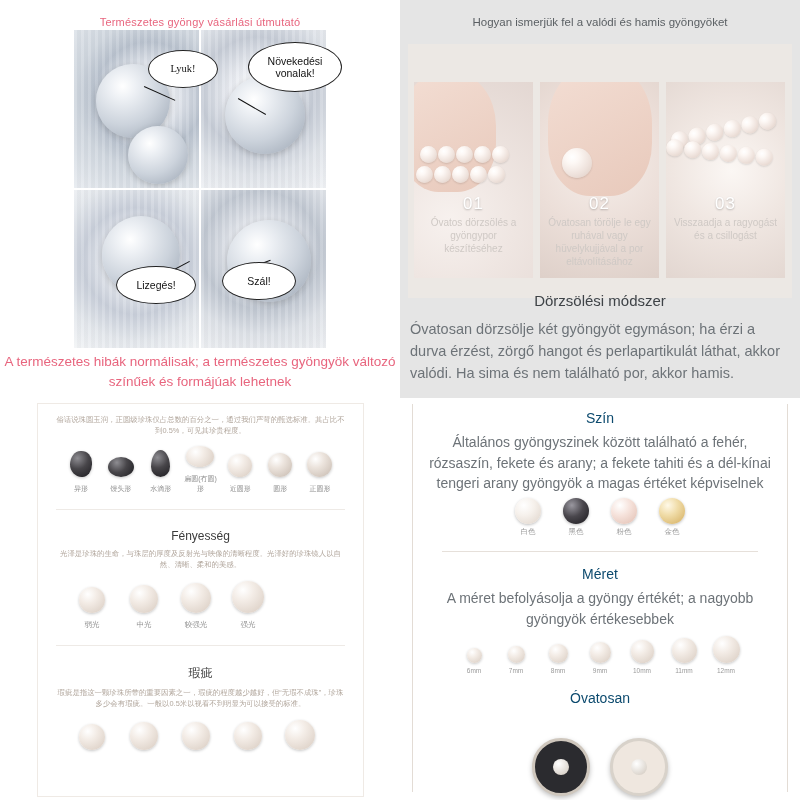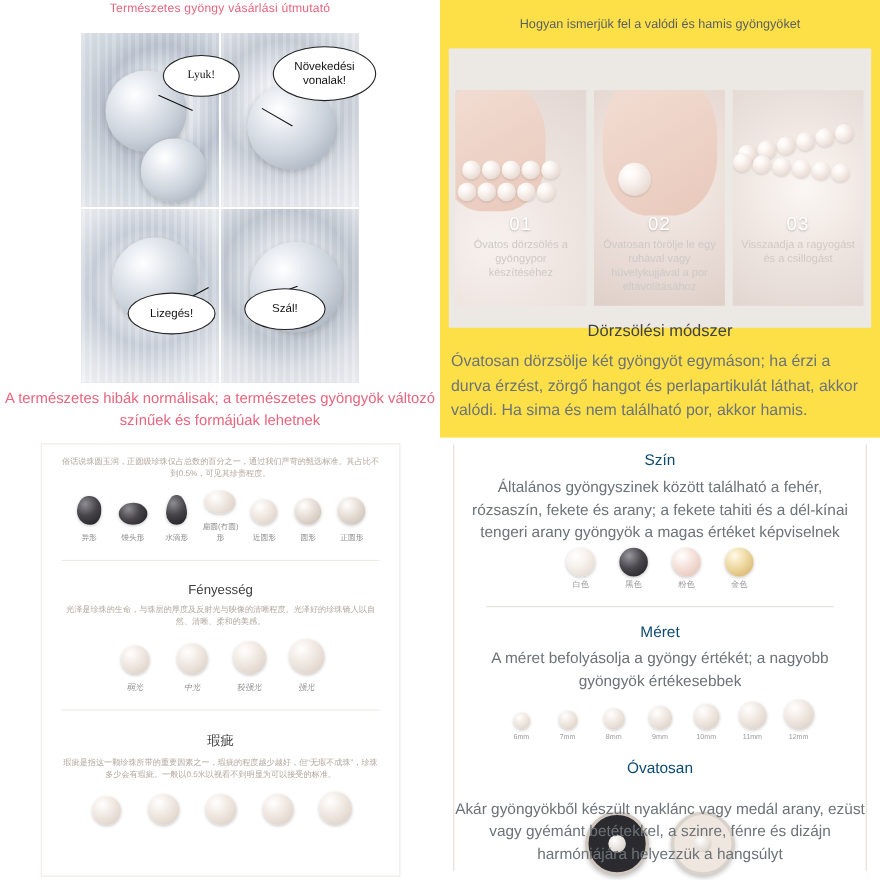--- a/index.html
+++ b/index.html
@@ -19,30 +19,30 @@
     width: 800px;
     height: 800px;
   }
 
   
   .quad {
     position: absolute;
     overflow: hidden;
   }
   #tl { left: 0;   top: 0;   width: 400px; height: 398px; background: #ffffff; }
-  #tr { left: 400px; top: 0; width: 400px; height: 398px; background: #fde047; }
+  #tr { left: 400px; top: 0; width: 400px; height: 398px; background: #e5e5e5; }
   #bl { left: 0;   top: 398px; width: 400px; height: 402px; background: #ffffff; }
   #br { left: 400px; top: 398px; width: 400px; height: 402px; background: #ffffff; }
 
   
   .tl-title {
     text-align: center;
     color: #e8657e;
     font-size: 11px;
-    padding-top: 2px;
+    padding-top: 16px;
     letter-spacing: .2px;
   }
   .tl-grid {
     position: absolute;
     left: 74px;
     top: 30px;
     width: 252px;
     height: 318px;
     display: grid;
     grid-template-columns: 1fr 1fr;
@@ -242,24 +242,23 @@
   }
   .shape-item { text-align: center; width: 38px; }
   .shape-item .lbl { font-size: 7px; color: #8e8e8e; margin-top: 7px; }
   .bead { margin: 0 auto; box-shadow: 0 1px 3px rgba(0,0,0,.22); }
   .b-dark { background: radial-gradient(circle at 34% 28%, #8e8d92 0%, #474549 45%, #1d1c20 100%); }
   .b-light { background: radial-gradient(circle at 34% 28%, #ffffff 0%, #f3ece6 35%, #d7cabf 100%); }
   .b-mid { background: radial-gradient(circle at 34% 28%, #ffffff 0%, #ece4dd 35%, #c5b8ad 100%); }
   .divider { height: 1px; background: #eeeae6; margin: 9px 18px; }
   .row-lustre, .row-flaw {
     display: flex;
-    justify-content: center;
+    justify-content: flex-start;
     align-items: flex-end;
     margin: 10px 10px 0 10px;
-    font-style: italic;
   }
   .lus-item { text-align: center; width: 52px; }
   .lus-item .lbl { font-size: 7.5px; color: #8e8e8e; margin-top: 7px; }
 
   
   .br-wrap {
     position: absolute;
     left: 0; top: 0;
     width: 400px; height: 402px;
     padding: 0 16px;
@@ -602,17 +601,16 @@
 
       <div class="jewel-row">
         <div class="jewel">
           <span class="gem"></span>
         </div>
         <div class="jewel light">
           <span class="gem"></span>
         </div>
       </div>
 
-      <div class="overlap-text">Akár gyöngyökből készült nyaklánc vagy medál arany, ezüst vagy gyémánt betétekkel, a szinre, fénre és dizájn harmóniájára helyezzük a hangsúlyt</div>
     </div>
   </div>
 
 </div>
 
 </body></html>

